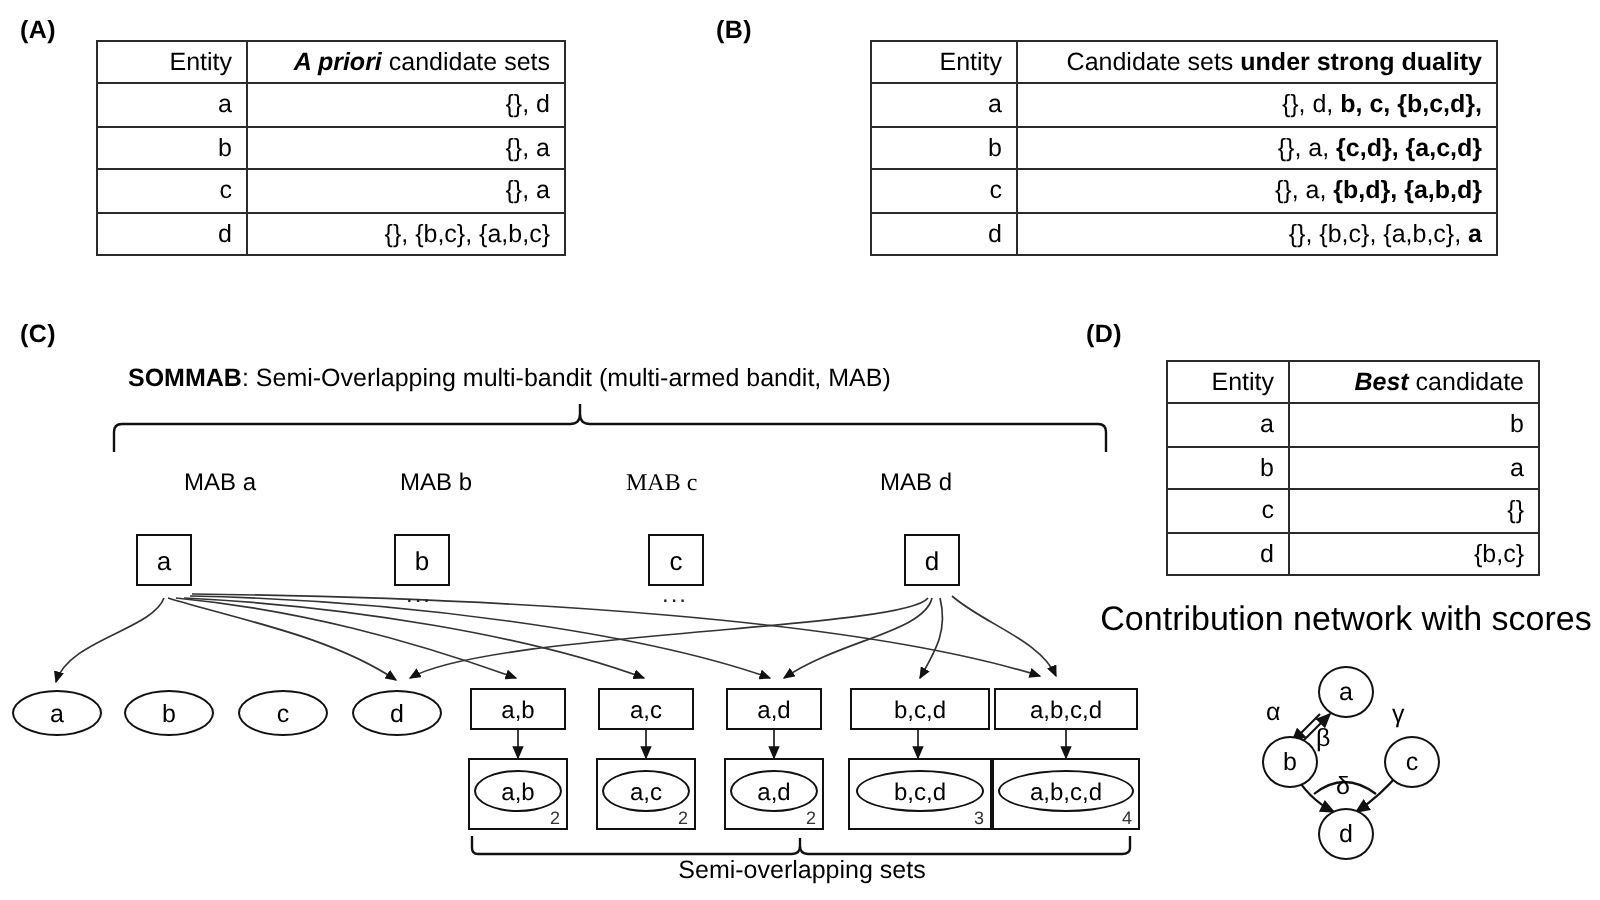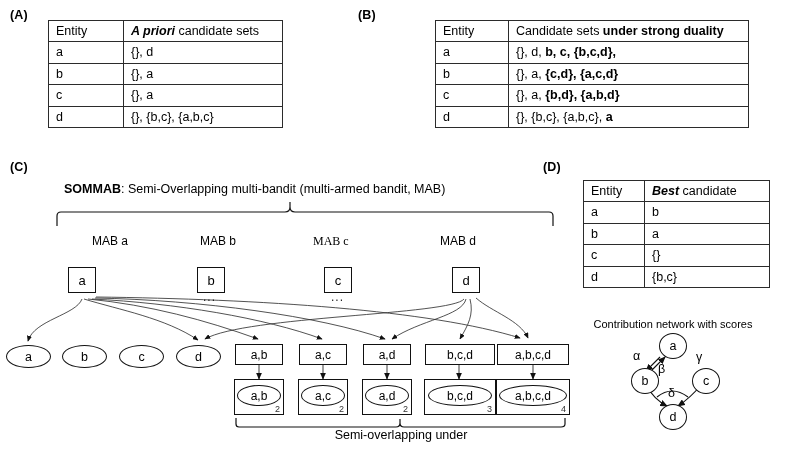--- a/index.html
+++ b/index.html
@@ -26,21 +26,21 @@
   table.fig-table {
     position: absolute;
     border-collapse: collapse;
     background: #fff;
     font-size: 12.5px;
   }
   table.fig-table td,
   table.fig-table th {
     border: 1.15px solid #2b2b2b;
     padding: 3px 7px;
-    text-align: left;
+    text-align: right;
     font-weight: normal;
     vertical-align: middle;
     white-space: nowrap;
     line-height: 1.15;
   }
   table.fig-table th { font-weight: normal; }
   .ital { font-style: italic; font-weight: bold; }
   .bld  { font-weight: bold; }
 
   #tableA { left: 48px;  top: 20px; }
@@ -72,25 +72,25 @@
   #semiarms-label {
     position: absolute;
     top: 428px;
     left: 236px;
     width: 330px;
     text-align: center;
     font-size: 12.5px;
   }
   #contrib-title {
     position: absolute;
-    top: 318px;
+    top: 300px;
     left: 548px;
     width: 250px;
     text-align: center;
-    font-size: 11px;
+    font-size: 17px;
     white-space: nowrap;
   }
 
   
   .mab-box {
     position: absolute;
     width: 28px;
     height: 26px;
     border: 1.4px solid #111;
     background: #fff;
@@ -368,21 +368,21 @@
   <div class="arm-inner-ellipse" style="width:64px;">b,c,d</div>
   <div class="arm-score">3</div>
 </div>
 
 <div class="arm-top-box" style="left:497px; top:344px; width:72px;">a,b,c,d</div>
 <div class="arm-outer" style="left:496px; top:379px; width:74px;">
   <div class="arm-inner-ellipse" style="width:68px;">a,b,c,d</div>
   <div class="arm-score">4</div>
 </div>
 
-<div id="semiarms-label">Semi-overlapping under</div>
+<div id="semiarms-label">Semi-overlapping sets</div>
 
 <div id="contrib-title">Contribution network with scores</div>
 
 <div class="cn-node" style="left:659px; top:333px;">a</div>
 <div class="cn-node" style="left:631px; top:368px;">b</div>
 <div class="cn-node" style="left:692px; top:368px;">c</div>
 <div class="cn-node" style="left:659px; top:404px;">d</div>
 
 <div class="cn-greek" style="left:633px; top:349px;">α</div>
 <div class="cn-greek" style="left:658px; top:362px;">β</div>

